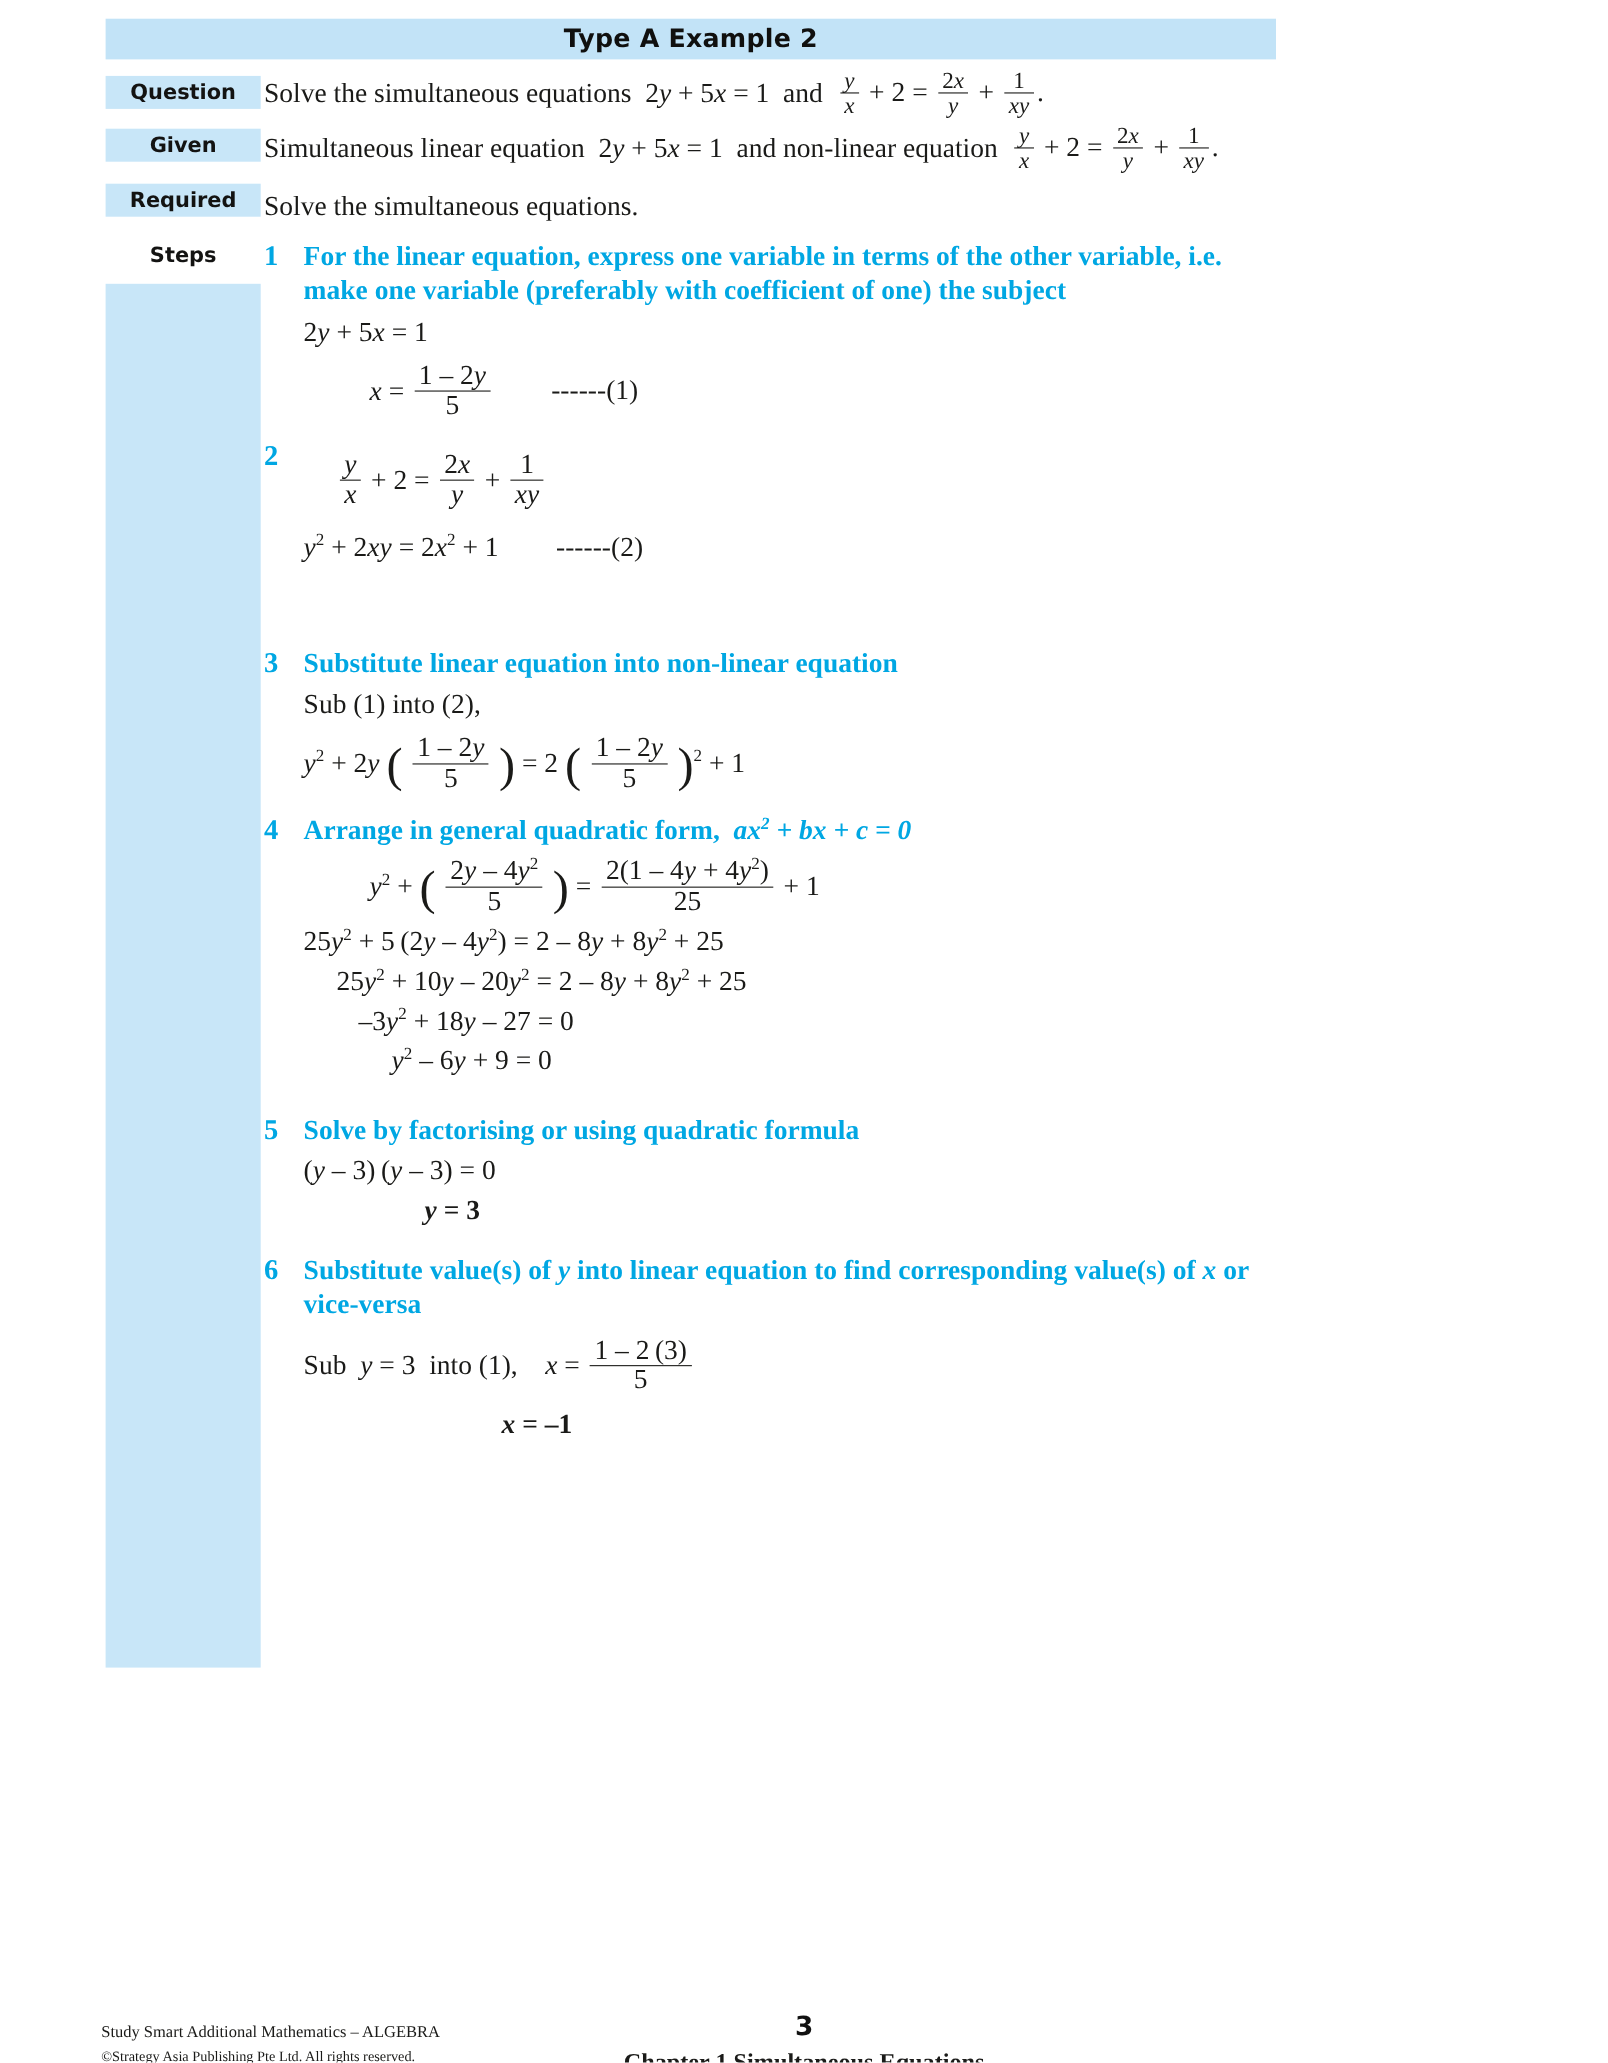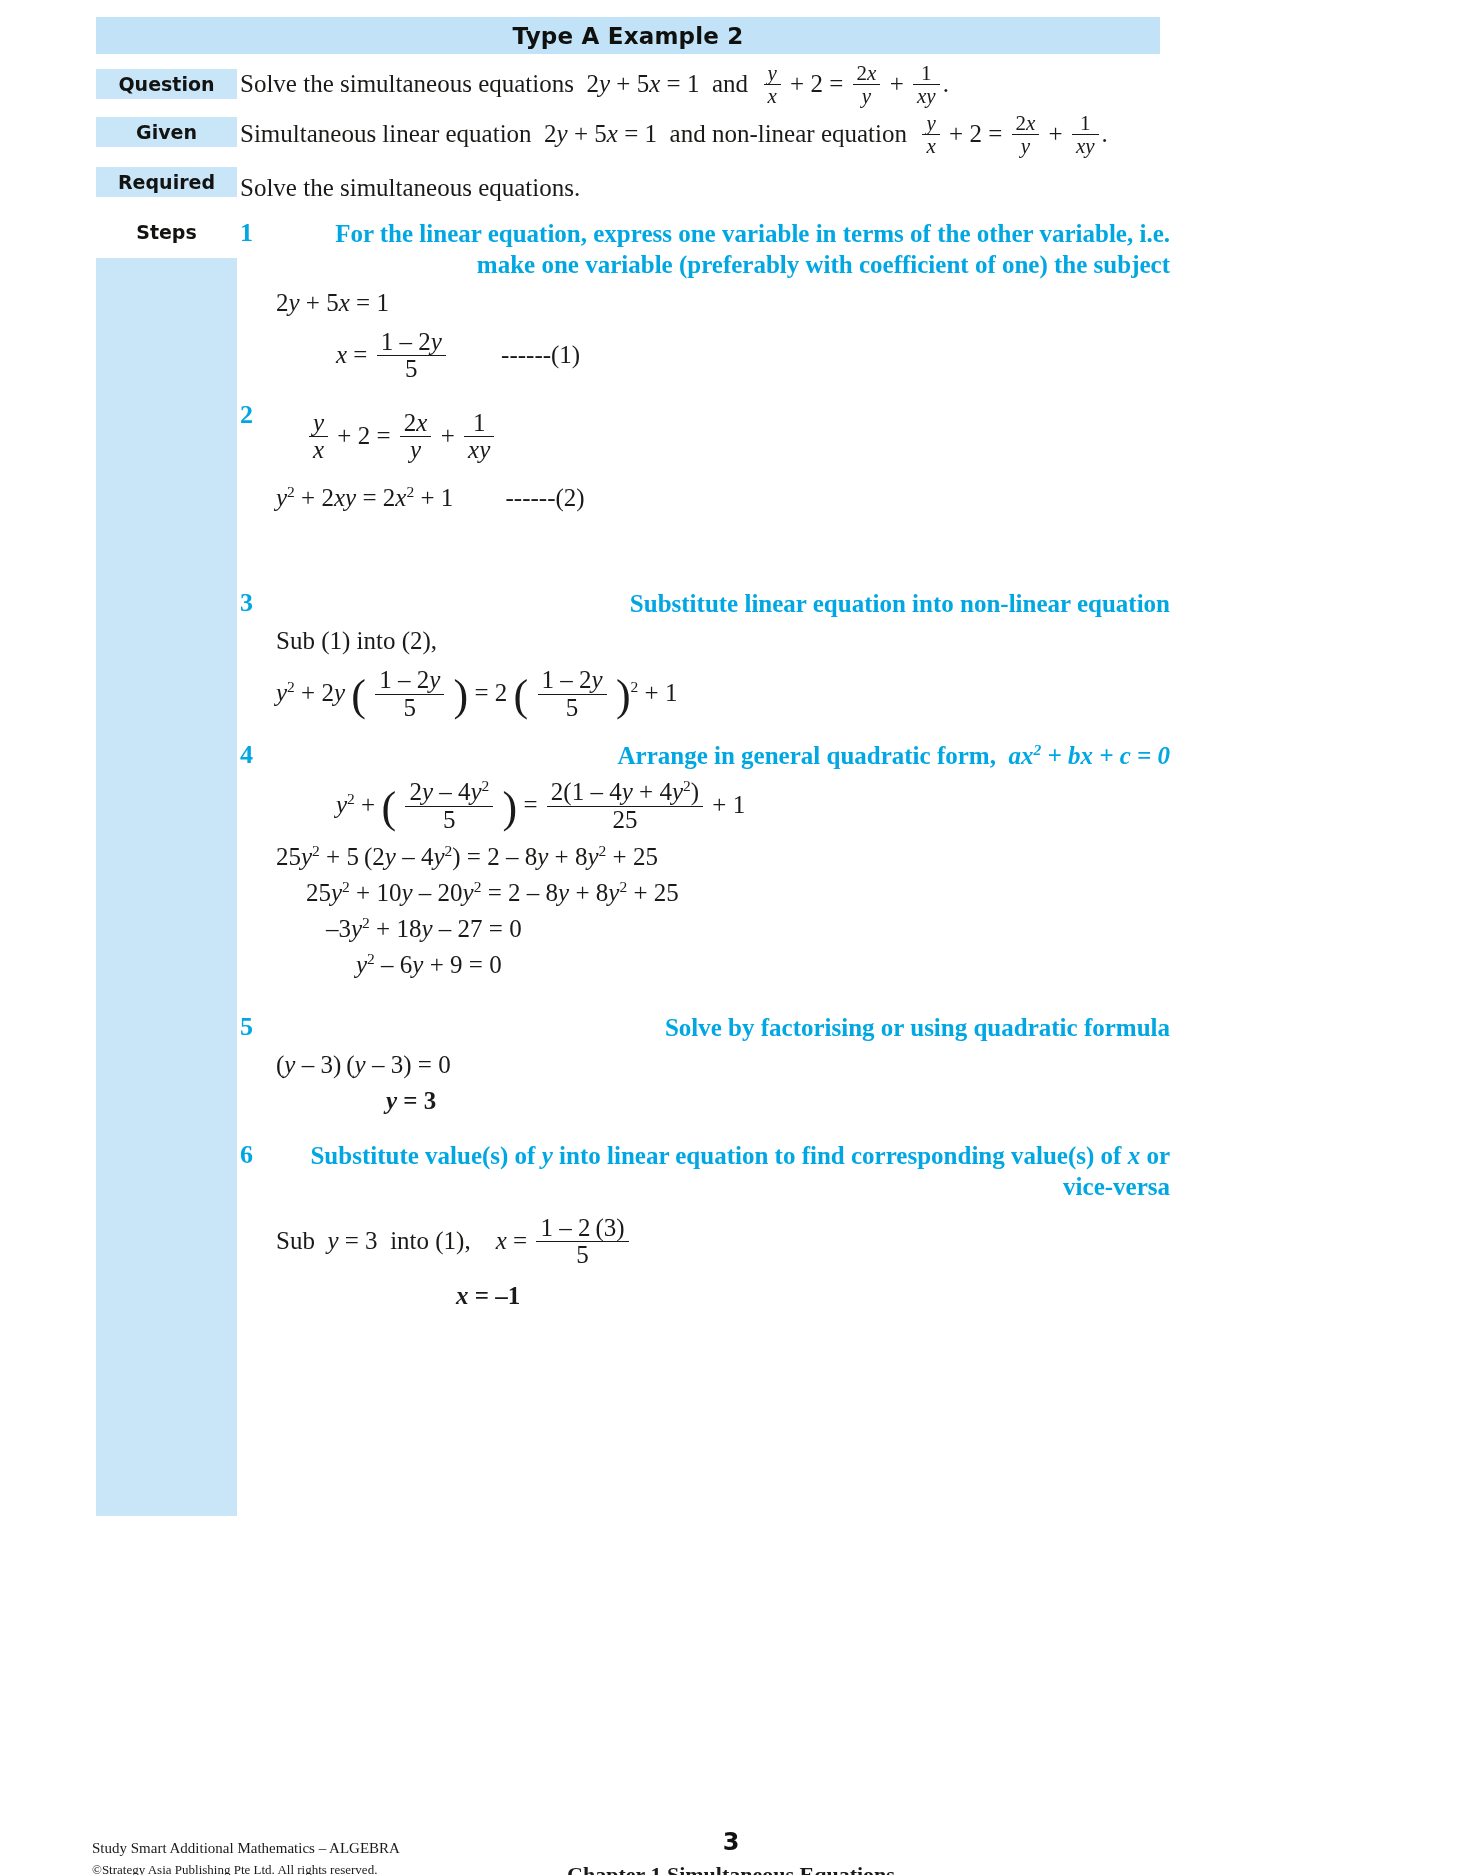--- a/index.html
+++ b/index.html
@@ -76,21 +76,21 @@
   
   .step{position:absolute;left:240px;width:930px;}
   .step-num{
     position:absolute;left:0;top:0;width:28px;
     font-family:"Liberation Serif", serif;
     font-weight:bold;font-size:26px;color:#00a7e3;text-align:left;
   }
   .step-head{
     margin-left:36px;
     font-family:"Liberation Serif", serif;
-    font-weight:bold;font-size:25px;color:#00a7e3;line-height:1.25;text-align:right;
+    font-weight:bold;font-size:25px;color:#00a7e3;line-height:1.25;
   }
   .step-body{
     margin-left:36px;margin-top:6px;
     font-size:25px;color:#1a1a18;
   }
   .eq{margin:8px 0;white-space:nowrap;}
   .center-ind{padding-left:60px;}
   .ind2{padding-left:30px;}
   .tag{display:inline-block;margin-left:46px;}
   .bold-ans{font-weight:bold;font-family:Liberation Serif, serif;}

